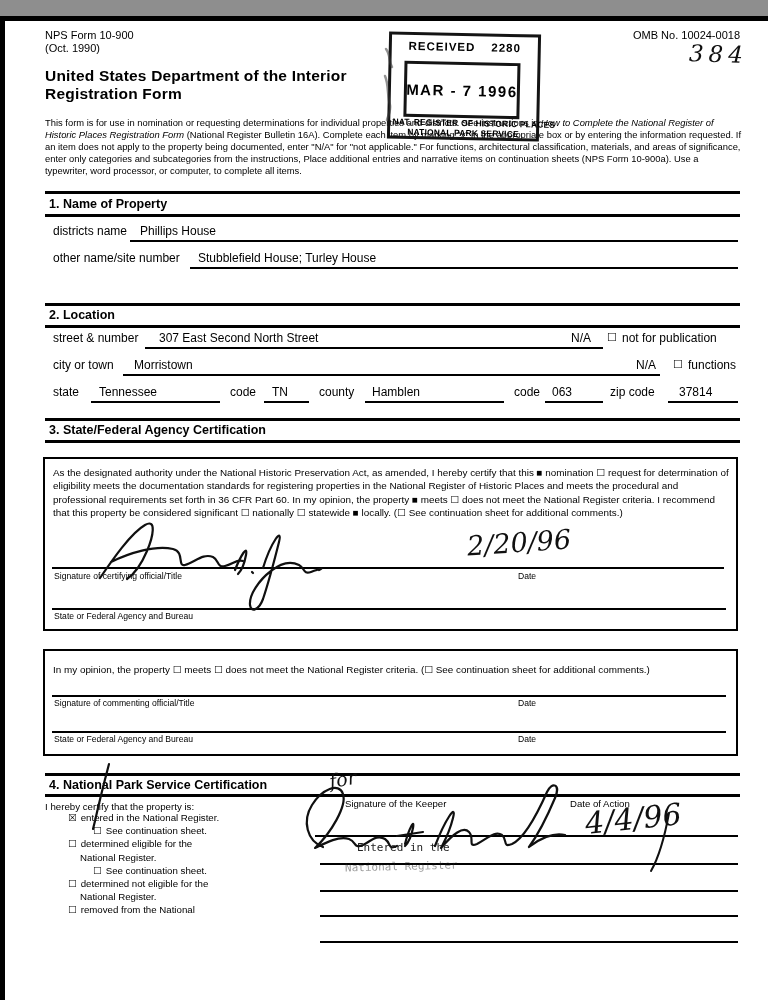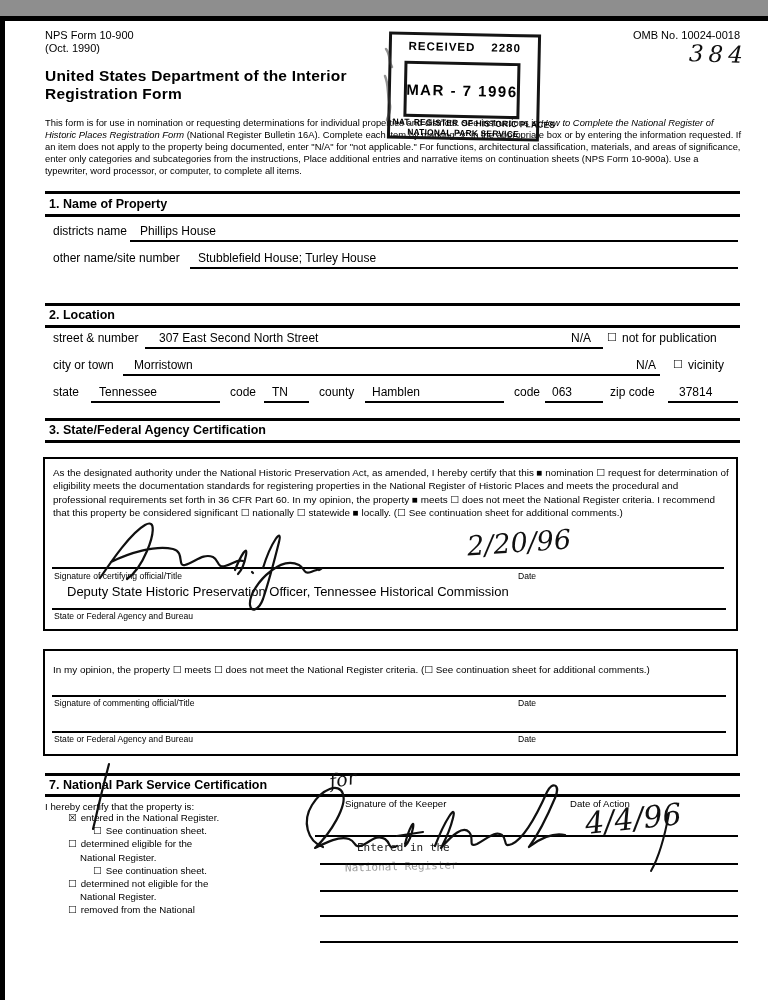--- a/index.html
+++ b/index.html
@@ -90,21 +90,21 @@
   <div class="abs val" style="left:566px;top:310px;">N/A</div>
   <div class="uline" style="left:140px;top:326px;width:458px;"></div>
   <div class="abs cbx" style="left:602px;top:310px;">☐</div>
   <div class="abs lbl" style="left:617px;top:310px;">not for publication</div>
 
   <div class="abs lbl" style="left:48px;top:337px;">city or town</div>
   <div class="abs val" style="left:129px;top:337px;">Morristown</div>
   <div class="abs val" style="left:631px;top:337px;">N/A</div>
   <div class="uline" style="left:118px;top:353px;width:537px;"></div>
   <div class="abs cbx" style="left:668px;top:337px;">☐</div>
-  <div class="abs lbl" style="left:683px;top:337px;">vicinity</div>
+  <div class="abs lbl" style="left:683px;top:337px;">functions</div>
 
   <div class="abs lbl" style="left:48px;top:364px;">state</div>
   <div class="abs val" style="left:94px;top:364px;">Tennessee</div>
   <div class="uline" style="left:86px;top:380px;width:129px;"></div>
   <div class="abs lbl" style="left:225px;top:364px;">code</div>
   <div class="abs val" style="left:267px;top:364px;">TN</div>
   <div class="uline" style="left:259px;top:380px;width:45px;"></div>
   <div class="abs lbl" style="left:314px;top:364px;">county</div>
   <div class="abs val" style="left:367px;top:364px;">Hamblen</div>
   <div class="uline" style="left:360px;top:380px;width:139px;"></div>
@@ -117,38 +117,37 @@
 
   <div class="rule" style="left:40px;top:397px;width:695px;height:3px;"></div>
   <div class="abs sec-title" style="left:44px;top:402px;text-align:right;">3. State/Federal Agency Certification</div>
   <div class="rule" style="left:40px;top:419px;width:695px;height:3px;"></div>
 
   <div class="bigbox" style="left:38px;top:436px;width:691px;height:170px;">
     <div class="abs boxtext" style="left:8px;top:7px;width:676px;">As the designated authority under the National Historic Preservation Act, as amended, I hereby certify that this ■ nomination ☐ request for determination of eligibility meets the documentation standards for registering properties in the National Register of Historic Places and meets the procedural and professional requirements set forth in 36 CFR Part 60. In my opinion, the property ■ meets ☐ does not meet the National Register criteria. I recommend that this property be considered significant ☐ nationally ☐ statewide ■ locally. (☐ See continuation sheet for additional comments.)</div>
     <div class="uline" style="left:7px;top:108px;width:672px;"></div>
     <div class="abs tinylbl" style="left:9px;top:112px;">Signature of certifying official/Title</div>
     <div class="abs tinylbl" style="left:473px;top:112px;">Date</div>
-    <div class="abs deputy" style="left:22px;top:125px;">Deputy State Historic Preservation Officer, Tennessee Historical Commission</div>
     <div class="uline" style="left:7px;top:149px;width:674px;"></div>
     <div class="abs tinylbl" style="left:9px;top:152px;">State or Federal Agency and Bureau</div>
   </div>
   <div class="abs hand" style="left:462px;top:506px;font-size:27px;transform:rotate(-4deg);">2/20/96</div>
 
   <div class="bigbox" style="left:38px;top:628px;width:691px;height:103px;">
     <div class="abs boxtext" style="left:8px;top:12px;width:676px;">In my opinion, the property ☐ meets ☐ does not meet the National Register criteria. (☐ See continuation sheet for additional comments.)</div>
     <div class="uline" style="left:7px;top:44px;width:674px;"></div>
     <div class="abs tinylbl" style="left:9px;top:47px;">Signature of commenting official/Title</div>
     <div class="abs tinylbl" style="left:473px;top:47px;">Date</div>
     <div class="uline" style="left:7px;top:80px;width:674px;"></div>
     <div class="abs tinylbl" style="left:9px;top:83px;">State or Federal Agency and Bureau</div>
     <div class="abs tinylbl" style="left:473px;top:83px;">Date</div>
   </div>
 
   <div class="rule" style="left:40px;top:752px;width:695px;height:3px;"></div>
-  <div class="abs sec-title" style="left:44px;top:757px;">7. National Park Service Certification</div>
+  <div class="abs sec-title" style="left:44px;top:757px;">4. National Park Service Certification</div>
   <div class="rule" style="left:40px;top:773px;width:695px;height:2.5px;"></div>
 
   <div class="abs s4text" style="left:40px;top:779px;">I hereby certify that the property is:</div>
 
   <div class="abs s4text s4" style="left:40px;top:790px;width:270px;">
     <div class="s4line ind1"><span class="cb">☒</span><span>entered in the National Register.</span></div>
     <div class="s4line ind2"><span class="cb">☐</span><span>See continuation sheet.</span></div>
     <div class="s4line ind1"><span class="cb">☐</span><span>determined eligible for the</span></div>
     <div class="s4line ind0"><span>National Register.</span></div>
     <div class="s4line ind2"><span class="cb">☐</span><span>See continuation sheet.</span></div>

